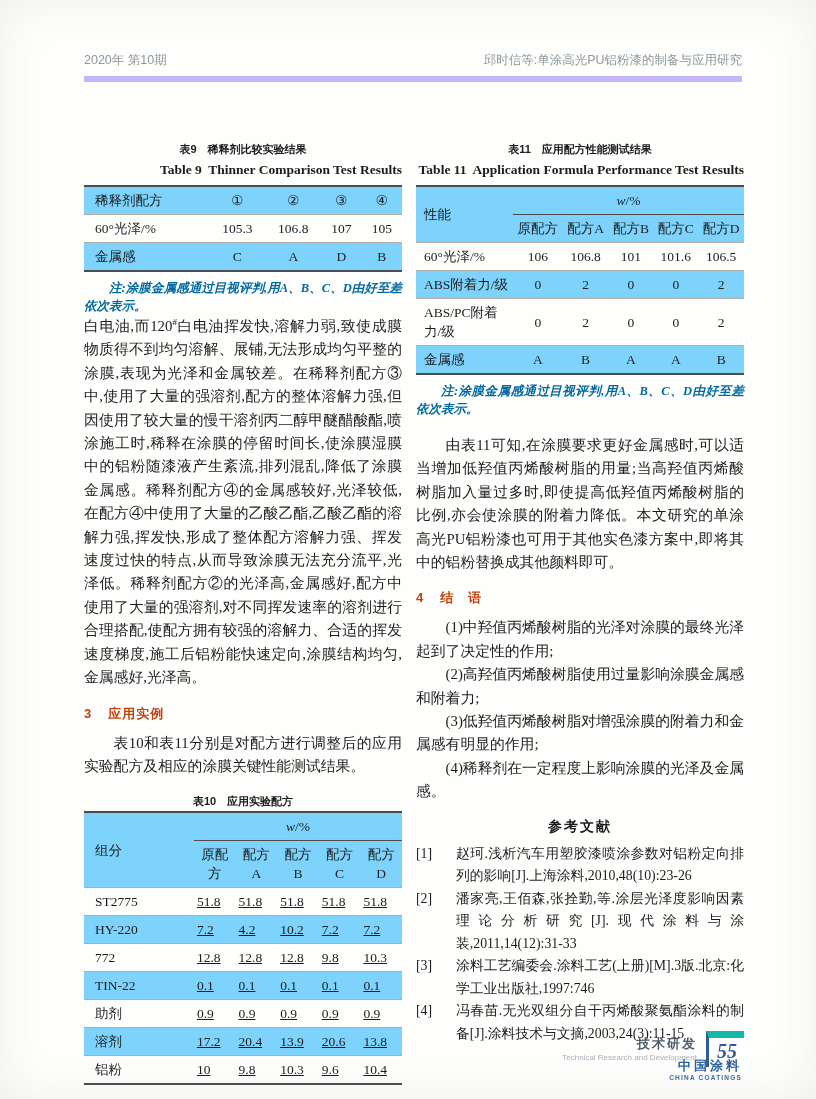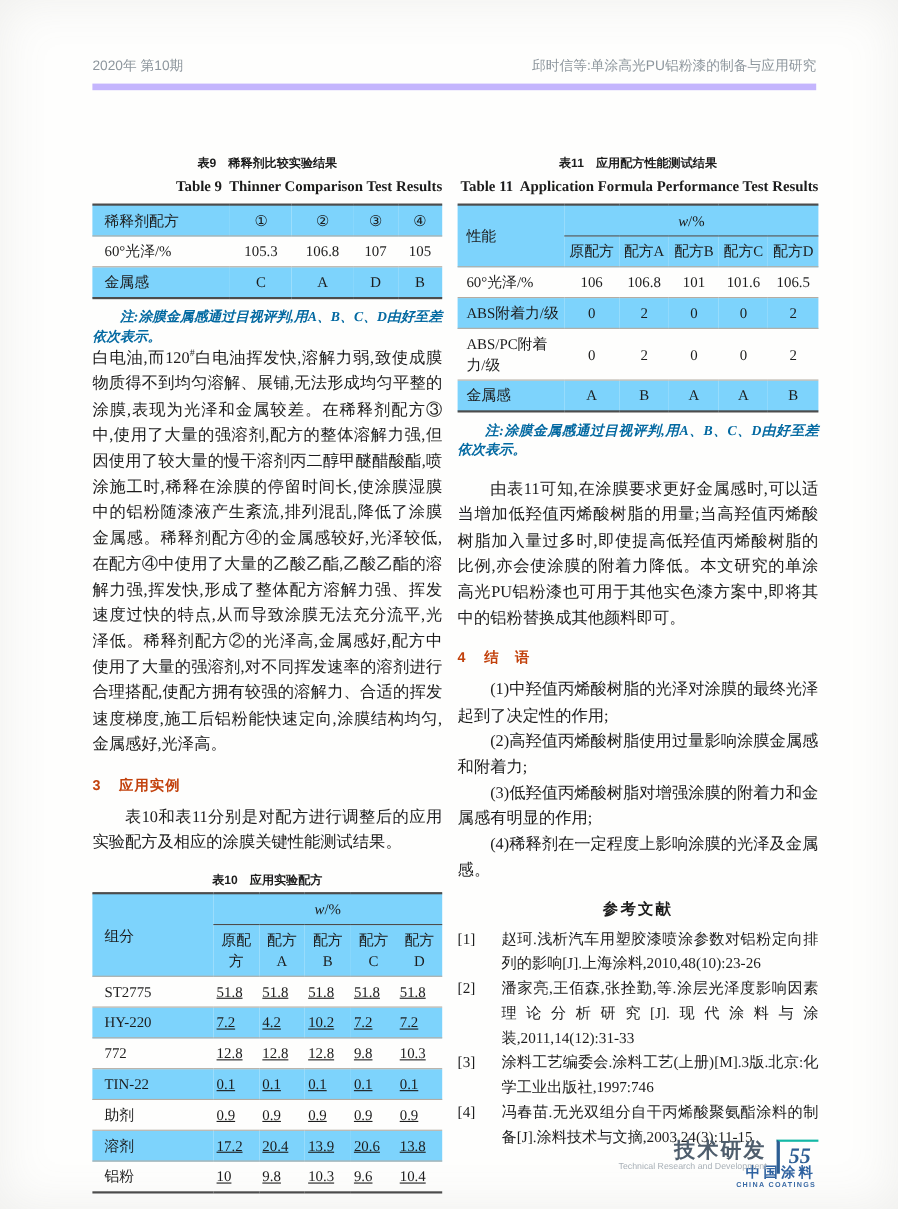--- a/index.html
+++ b/index.html
@@ -84,26 +84,26 @@
     font-family:"Liberation Sans","DejaVu Sans",sans-serif;padding-right:2px;}
   .logo-zh{font-weight:bold;font-size:13px;letter-spacing:3px;line-height:14px;}
   .logo-en{font-size:6.5px;letter-spacing:1.2px;line-height:9px;font-weight:bold;color:#3a6aa5;}
 
   
   .pagefoot{
     position:absolute;right:72px;bottom:32px;
     display:flex;align-items:center;gap:9px;
   }
   .f-text{text-align:right;font-family:"Liberation Sans","DejaVu Sans",sans-serif;}
-  .f-zh{font-weight:bold;font-size:19px;color:#4e5d6c;letter-spacing:2px;line-height:17px;}
+  .f-zh{font-weight:bold;font-size:13px;color:#4e5d6c;letter-spacing:2px;line-height:17px;}
   .f-en{font-size:8px;color:#a8b0b7;line-height:11px;}
   .f-num{
     font-family:"Liberation Serif","DejaVu Serif",serif;
     font-style:italic;font-weight:bold;font-size:20px;color:#2d5e93;
-    border-left:3px solid #2d5e93;border-top:2px solid #14b8a6;
+    border-left:3px solid #2d5e93;border-top:7px solid #14b8a6;
     padding:1px 7px 4px 8px;line-height:24px;
   }
 </style>
 </head>
 <body>
 
 <div class="page">
 
   <div class="pagehead">
     <span>2020年 第10期</span>

